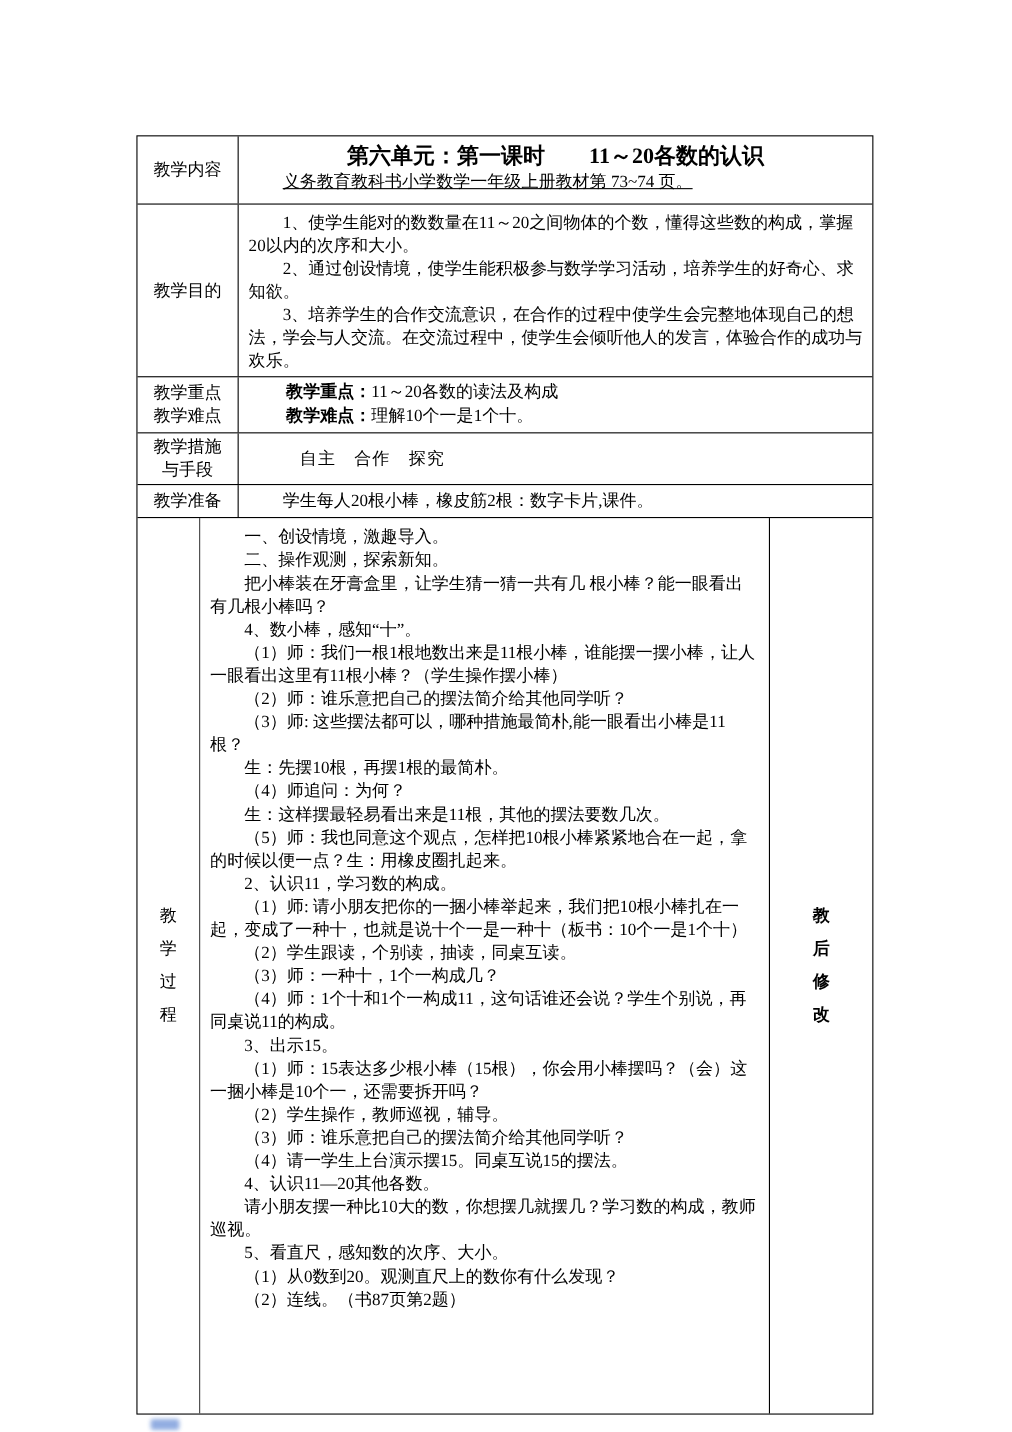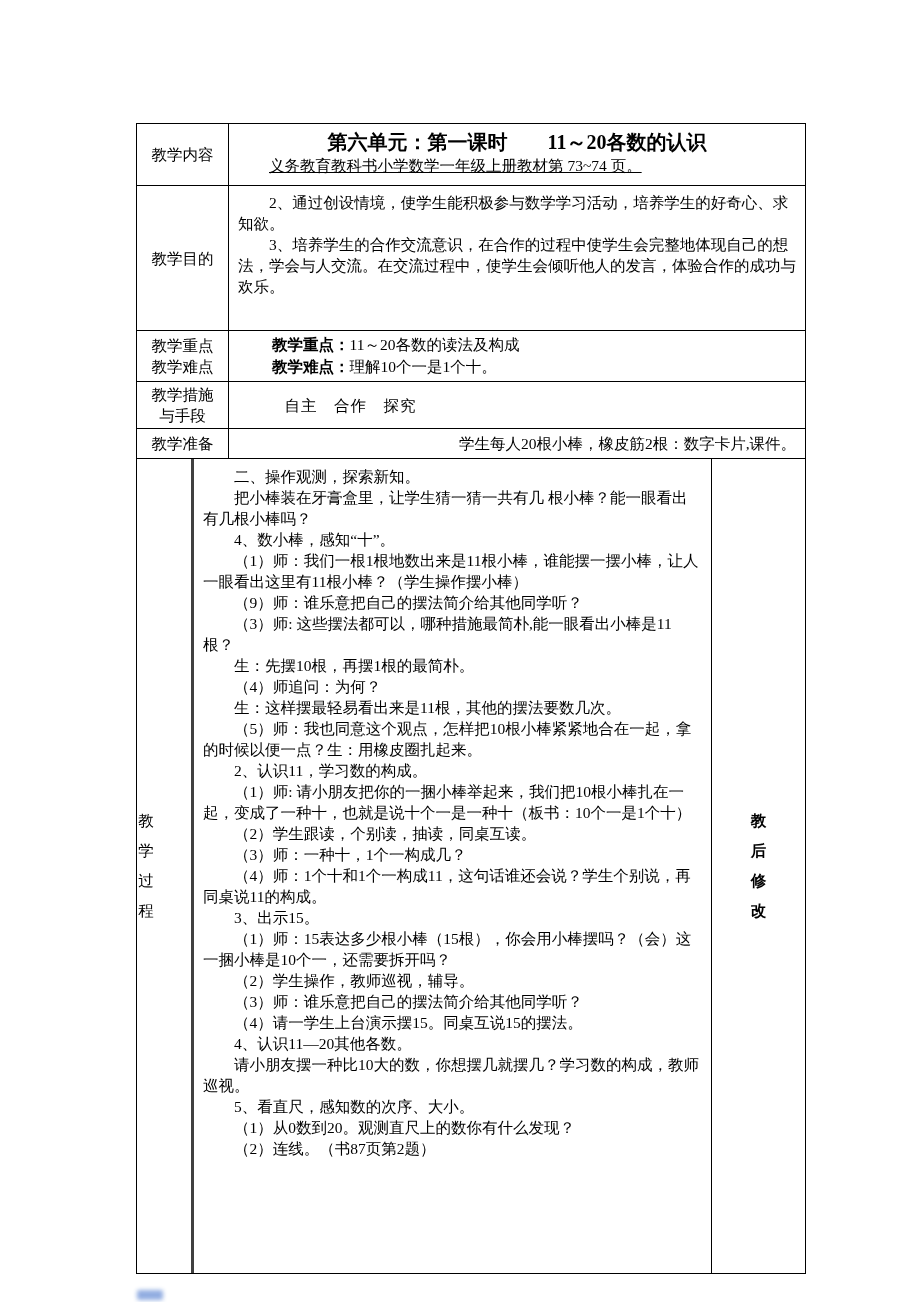--- a/index.html
+++ b/index.html
@@ -7,21 +7,21 @@
   body {
     position:relative;
     width:920px; height:1302px;
     overflow:hidden;
     font-family:"Liberation Serif","DejaVu Serif",serif;
     color:#000;
     font-size:15.5px;
     line-height:21px;
   }
   .doc-table {
-    position:absolute; left:136px; top:123px; width:670px;
+    position:absolute; left:124px; top:123px; width:670px;
     border:1px solid #000;
     background:#fff;
   }
   .row { display:flex; border-bottom:1px solid #000; align-items:stretch; }
   .row:last-child { border-bottom:none; }
   .label-cell {
     flex:0 0 92px; width:92px;
     border-right:1px solid #000;
     display:flex; flex-direction:column;
     align-items:center; justify-content:center;
@@ -40,27 +40,27 @@
 
   .para { text-indent:2em; }
   .objectives-cell { padding-top:6px; }
 
   .kp-line { text-indent:2.2em; line-height:22px; }
   .kp-line b { font-weight:bold; }
 
   .methods-cell { display:flex; align-items:center; }
   .methods-text { padding-left:3em; letter-spacing:1px; }
 
-  .prep-cell { display:flex; align-items:center;justify-content:flex-end; }
+  .prep-cell { display:flex; align-items:center; }
   .prep-text { padding-left:2em; }
 
   .process-label-cell {
     flex:0 0 57px; width:57px;
-    border-right:3px solid #404040;
-    display:flex; align-items:center; justify-content:flex-start;
+    border-right:1px solid #404040;
+    display:flex; align-items:center; justify-content:center;
   }
   .process-content-cell {
     flex:1;
     border-right:1px solid #000;
     padding:7px 9px 0 9px;
     overflow:hidden;
   }
   .process-revision-cell {
     flex:0 0 93px; width:93px;
     display:flex; align-items:center; justify-content:center;
@@ -94,20 +94,21 @@
       <div class="title-line">第六单元：第一课时　　11～20各数的认识</div>
       <div class="subtitle-line">义务教育教科书小学数学一年级上册教材第 73~74 页。</div>
     </div>
   </div>
 
   <div class="row r-objectives">
     <div class="label-cell">
       <div>教学目的</div>
     </div>
     <div class="content-cell objectives-cell">
+        <p class="para">1、使学生能对的数数量在11～20之间物体的个数，懂得这些数的构成，掌握20以内的次序和大小。</p>
         <p class="para">2、通过创设情境，使学生能积极参与数学学习活动，培养学生的好奇心、求知欲。</p>
         <p class="para">3、培养学生的合作交流意识，在合作的过程中使学生会完整地体现自己的想法，学会与人交流。在交流过程中，使学生会倾听他人的发言，体验合作的成功与欢乐。</p>
       </div>
   </div>
 
   <div class="row r-keypoints">
     <div class="label-cell">
       <div>教学重点</div>
       <div>教学难点</div>
     </div>
@@ -134,25 +135,26 @@
     <div class="content-cell prep-cell">
       <div class="prep-text">学生每人20根小棒，橡皮筋2根：数字卡片,课件。</div>
     </div>
   </div>
 
   <div class="row r-process">
     <div class="process-label-cell">
       <div class="vertical-text">教学过程</div>
     </div>
     <div class="process-content-cell">
+        <p class="para">一、创设情境，激趣导入。</p>
         <p class="para">二、操作观测，探索新知。</p>
         <p class="para">把小棒装在牙膏盒里，让学生猜一猜一共有几 根小棒？能一眼看出有几根小棒吗？</p>
         <p class="para">4、数小棒，感知“十”。</p>
         <p class="para">（1）师：我们一根1根地数出来是11根小棒，谁能摆一摆小棒，让人一眼看出这里有11根小棒？（学生操作摆小棒）</p>
-        <p class="para">（9）师：谁乐意把自己的摆法简介给其他同学听？</p>
+        <p class="para">（2）师：谁乐意把自己的摆法简介给其他同学听？</p>
         <p class="para">（3）师: 这些摆法都可以，哪种措施最简朴,能一眼看出小棒是11根？</p>
         <p class="para">生：先摆10根，再摆1根的最简朴。</p>
         <p class="para">（4）师追问：为何？</p>
         <p class="para">生：这样摆最轻易看出来是11根，其他的摆法要数几次。</p>
         <p class="para">（5）师：我也同意这个观点，怎样把10根小棒紧紧地合在一起，拿的时候以便一点？生：用橡皮圈扎起来。</p>
         <p class="para">2、认识11，学习数的构成。</p>
         <p class="para">（1）师: 请小朋友把你的一捆小棒举起来，我们把10根小棒扎在一起，变成了一种十，也就是说十个一是一种十（板书：10个一是1个十）</p>
         <p class="para">（2）学生跟读，个别读，抽读，同桌互读。</p>
         <p class="para">（3）师：一种十，1个一构成几？</p>
         <p class="para">（4）师：1个十和1个一构成11，这句话谁还会说？学生个别说，再同桌说11的构成。</p>

